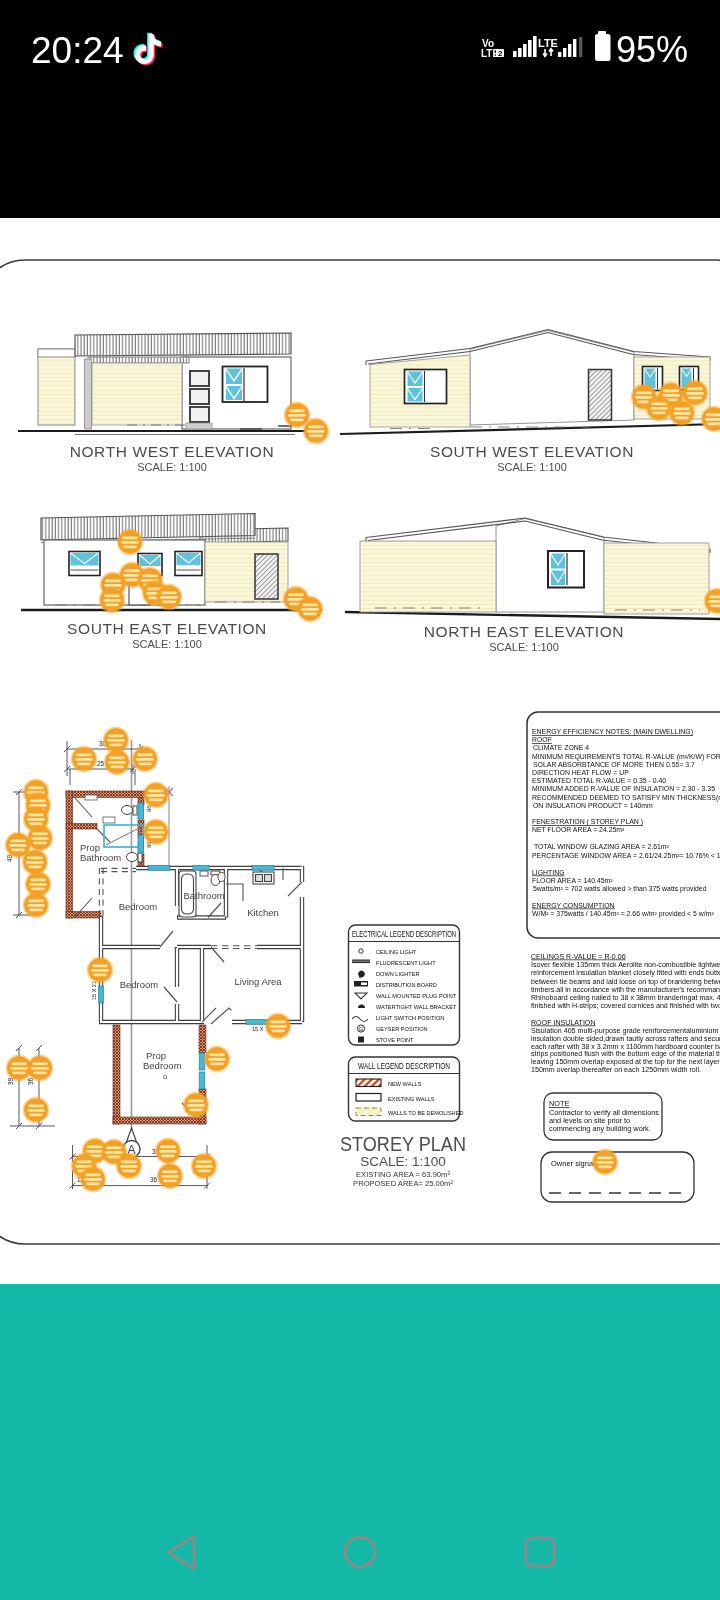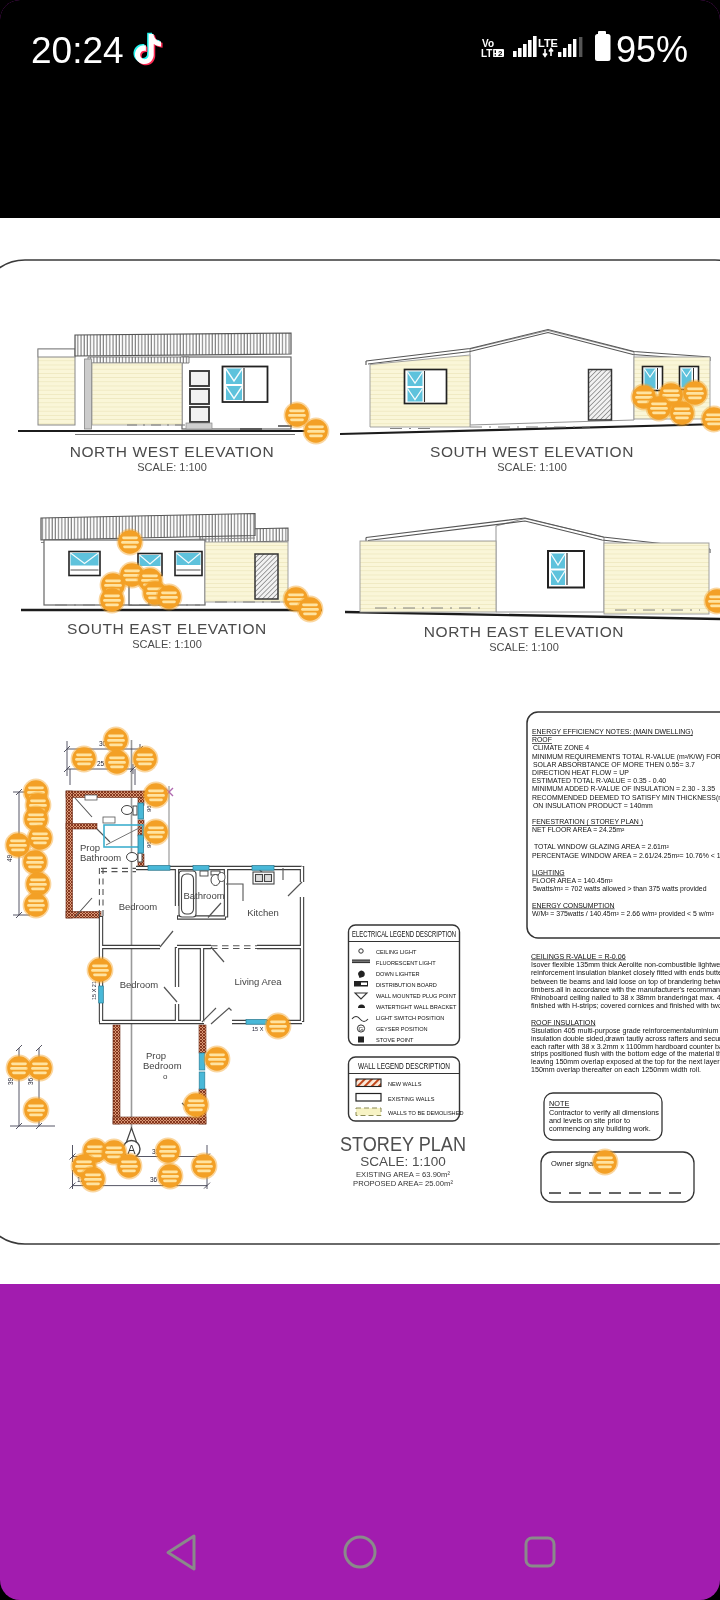--- a/index.html
+++ b/index.html
@@ -1,15 +1,15 @@
 <!DOCTYPE html>
 <html><head><meta charset="utf-8">
 <style>
 html,body{margin:0;padding:0;background:#000;}
-#page{position:relative;width:720px;height:1600px;background:#a21caf;overflow:hidden;border-radius:20px;}
+#page{position:relative;width:720px;height:1600px;background:#14b8a6;overflow:hidden;}
 svg text{font-family:"Liberation Sans",sans-serif;}
 </style></head>
 <body>
 <div id="page">
 <svg width="720" height="1600" viewBox="0 0 720 1600">
 <defs>
 <pattern id="roofhatch" width="3.2" height="8" patternUnits="userSpaceOnUse">
 <rect width="3.2" height="8" fill="#ffffff"></rect>
 <line x1="1" y1="0" x2="1" y2="8" stroke="#6a6a6a" stroke-width="1"></line>
 </pattern>

